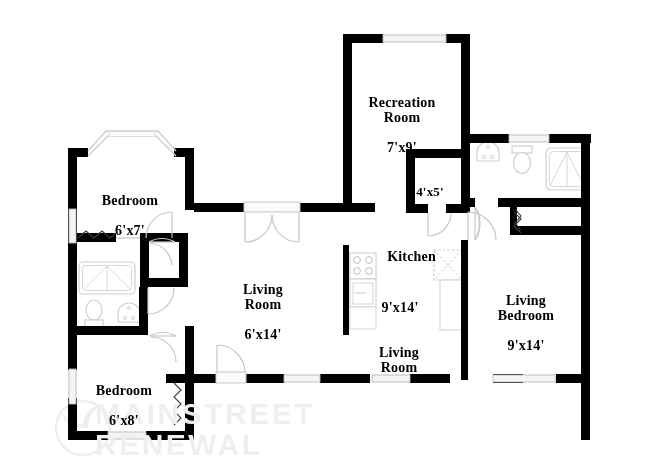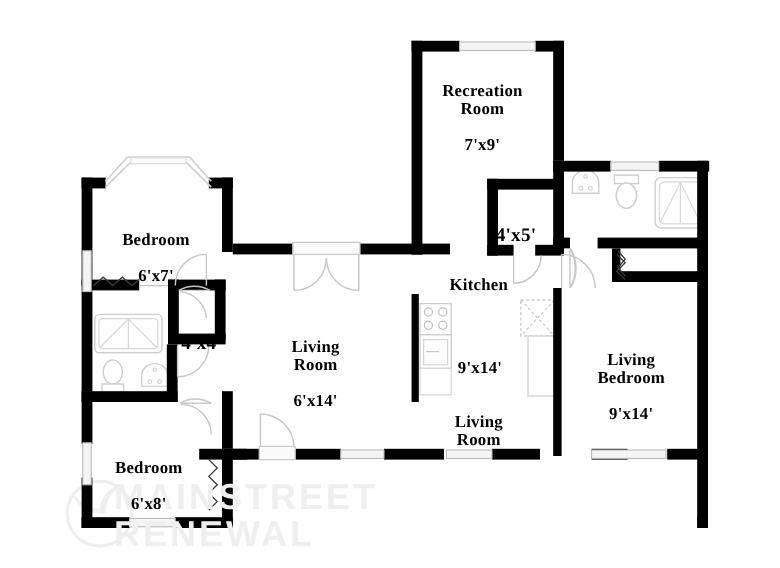--- a/index.html
+++ b/index.html
@@ -15,21 +15,21 @@
     text-align:center;
     font-family:"Liberation Serif", serif;
     font-weight:bold;
     color:#000000;
     line-height:1.08;
     white-space:pre-line;
     pointer-events:none;
     letter-spacing:0.2px;
   }
   .lbl-lg{font-size:14px;}
-  .lbl-md{font-size:16px;}
+  .lbl-md{font-size:13px;}
 </style>
 </head>
 <body>
 
 <div id="plan-root">
 
   <svg id="plan-svg" viewBox="0 0 650 473" xmlns="http://www.w3.org/2000/svg">
 
     <g opacity="1">
       <g>
@@ -253,21 +253,21 @@
     <g fill="none" stroke="#3a3a3a" stroke-width="1.1">
       <polyline points="515,209 521,216 515,223 521,230"></polyline>
     </g>
 
     <g>
       <text x="95" y="424" font-family="Liberation Sans, sans-serif" font-size="30" font-weight="bold" letter-spacing="2.5" fill="#efefef">MAINSTREET</text>
       <text x="95" y="455" font-family="Liberation Sans, sans-serif" font-size="30" font-weight="bold" letter-spacing="2.5" fill="#efefef">RENEWAL</text>
     </g>
   </svg>
 
-  <div class="room-label lbl-lg" style="left:362px;top:54px;width:80px;">
+  <div class="room-label lbl-lg" style="left:362px;top:80px;width:80px;">
     <span>Recreation
 Room</span><br>
     <span>7'x9'</span>
   </div>
 
   <div class="room-label lbl-lg" style="left:88px;top:178px;width:84px;">
     <span>Bedroom</span><br>
     <span>6'x7'</span>
   </div>
 
@@ -278,21 +278,21 @@
   <div class="room-label lbl-md" style="left:144px;top:261px;width:48px;">
     <span>4'x4'</span>
   </div>
 
   <div class="room-label lbl-lg" style="left:222px;top:267px;width:82px;">
     <span>Living
 Room</span><br>
     <span>6'x14'</span>
   </div>
 
-  <div class="room-label lbl-lg" style="left:362px;top:216px;width:74px;">
+  <div class="room-label lbl-lg" style="left:362px;top:234px;width:74px;text-align:right;">
     <span>Kitchen</span>
   </div>
 
   <div class="room-label lbl-lg" style="left:370px;top:285px;width:60px;">
     <span>9'x14'</span>
   </div>
 
   <div class="room-label lbl-lg" style="left:365px;top:330px;width:68px;">
     <span>Living
 Room</span>

